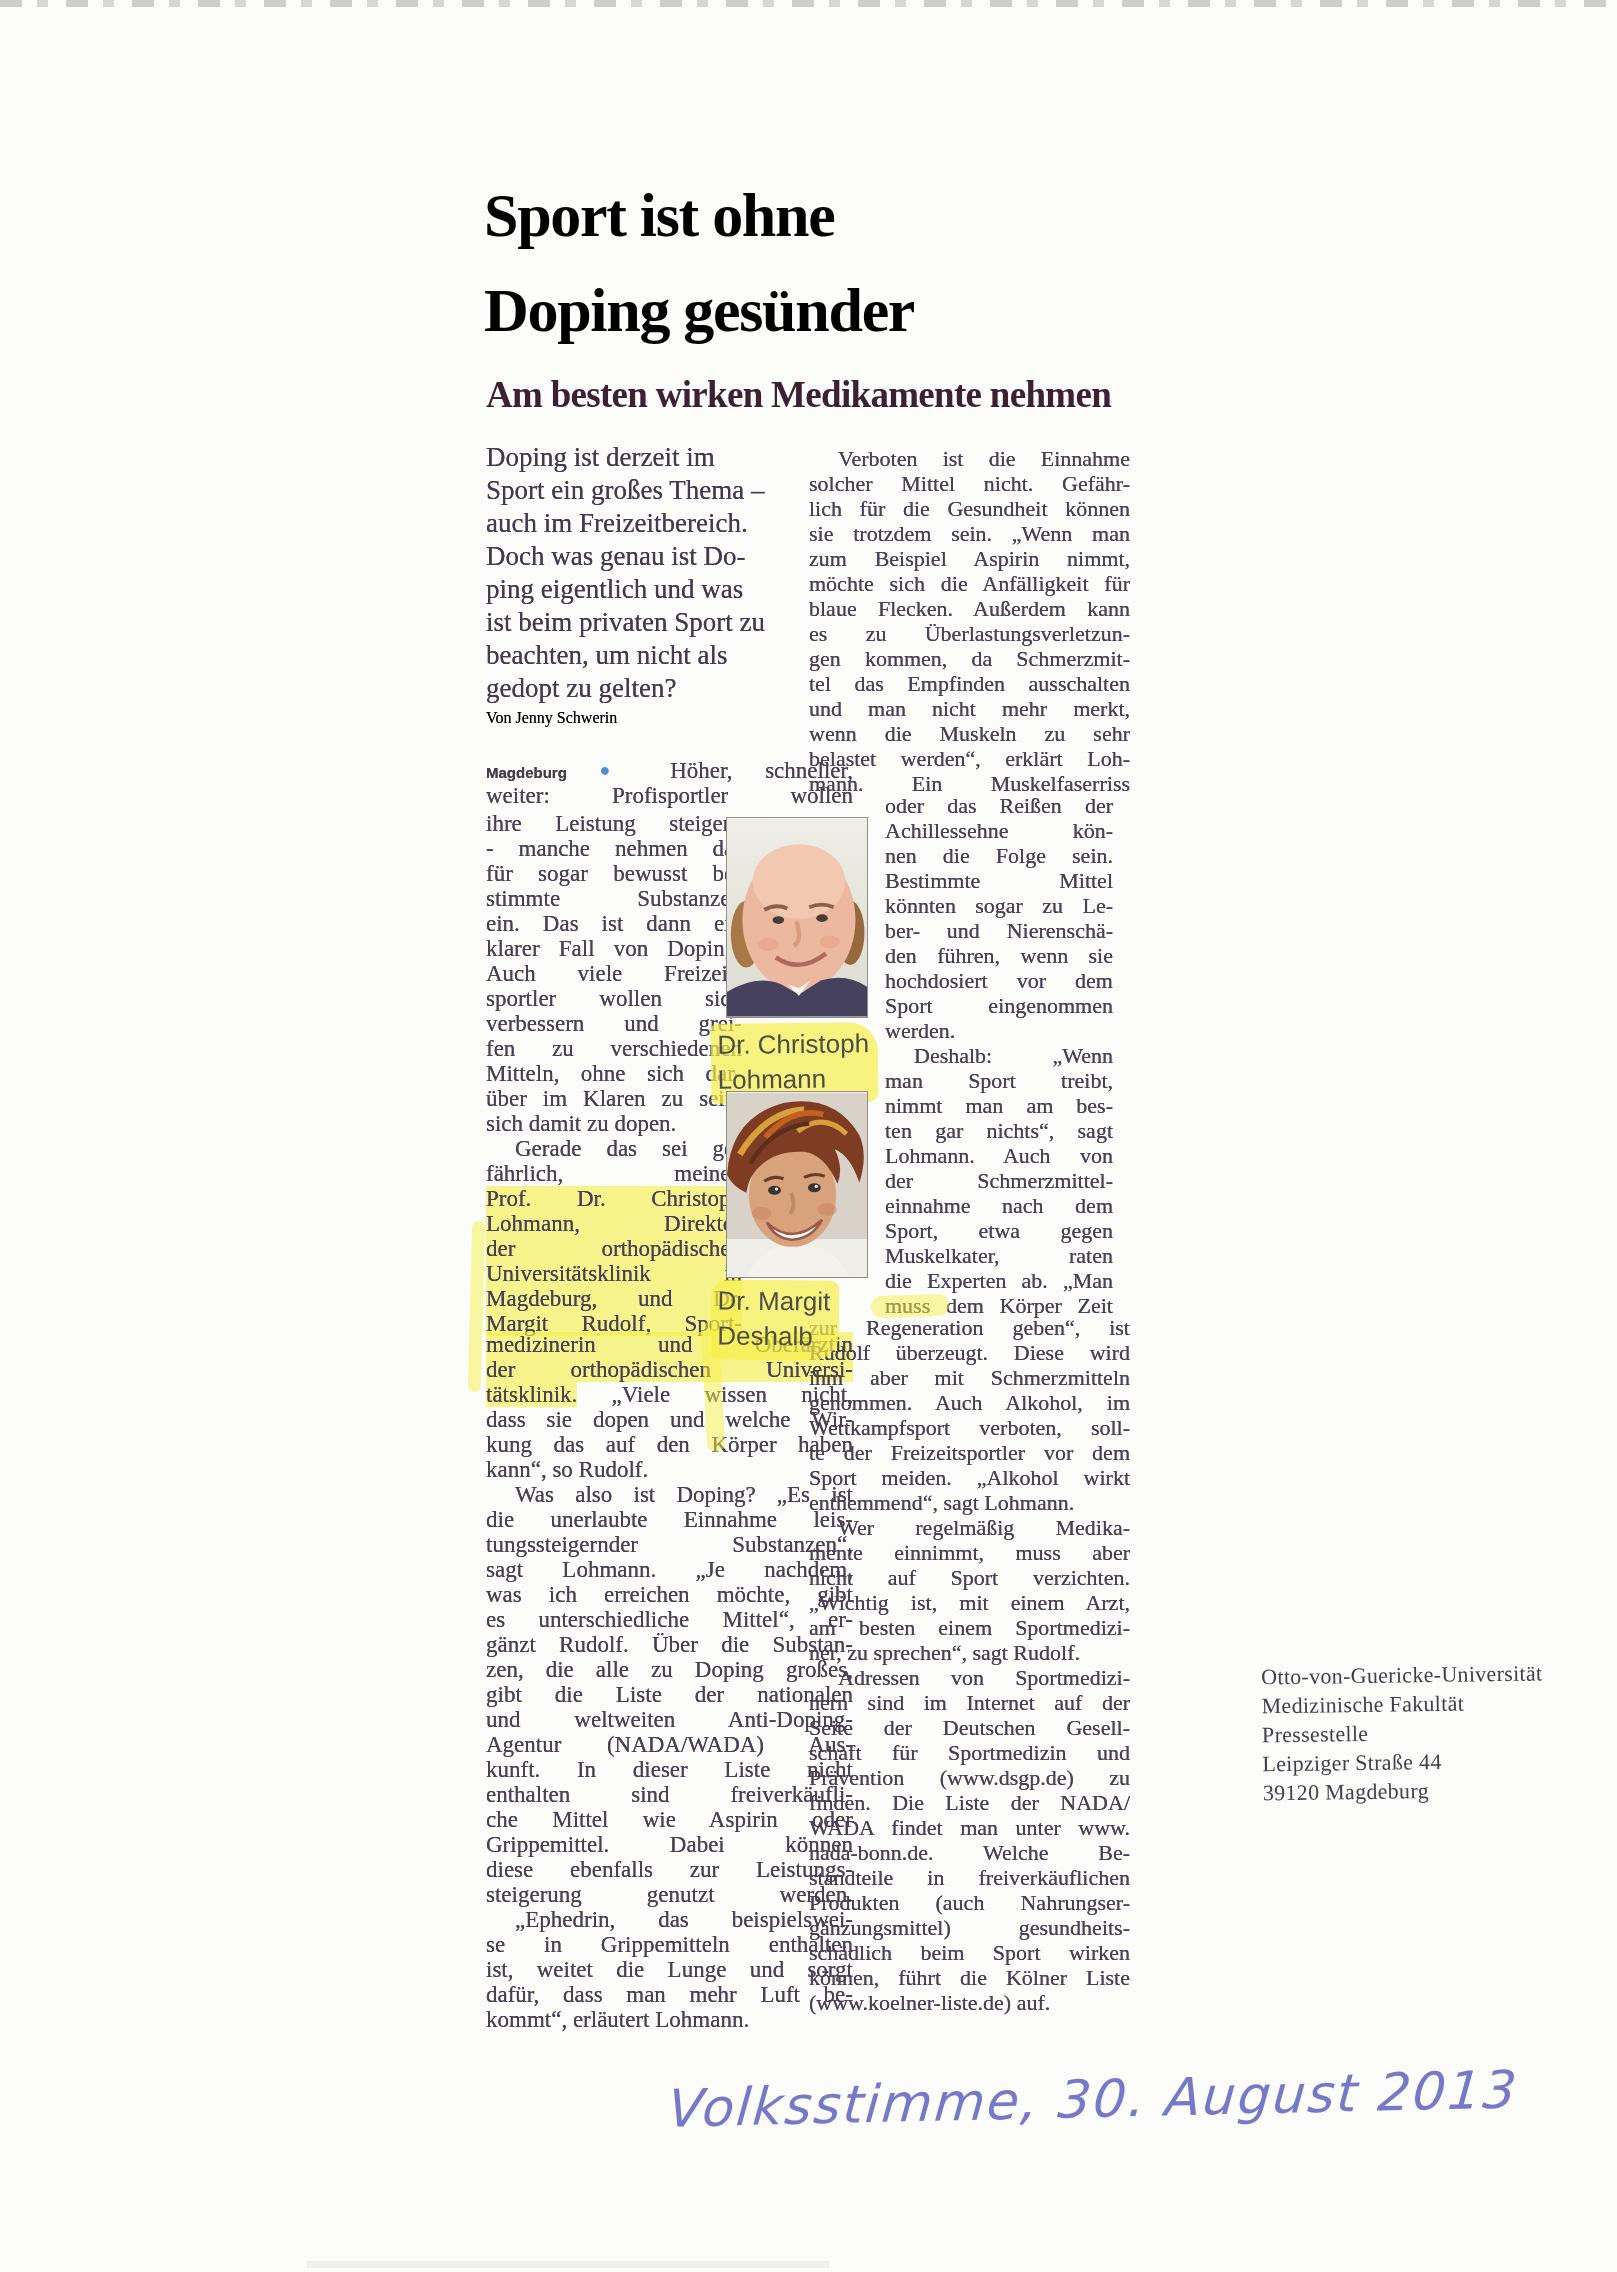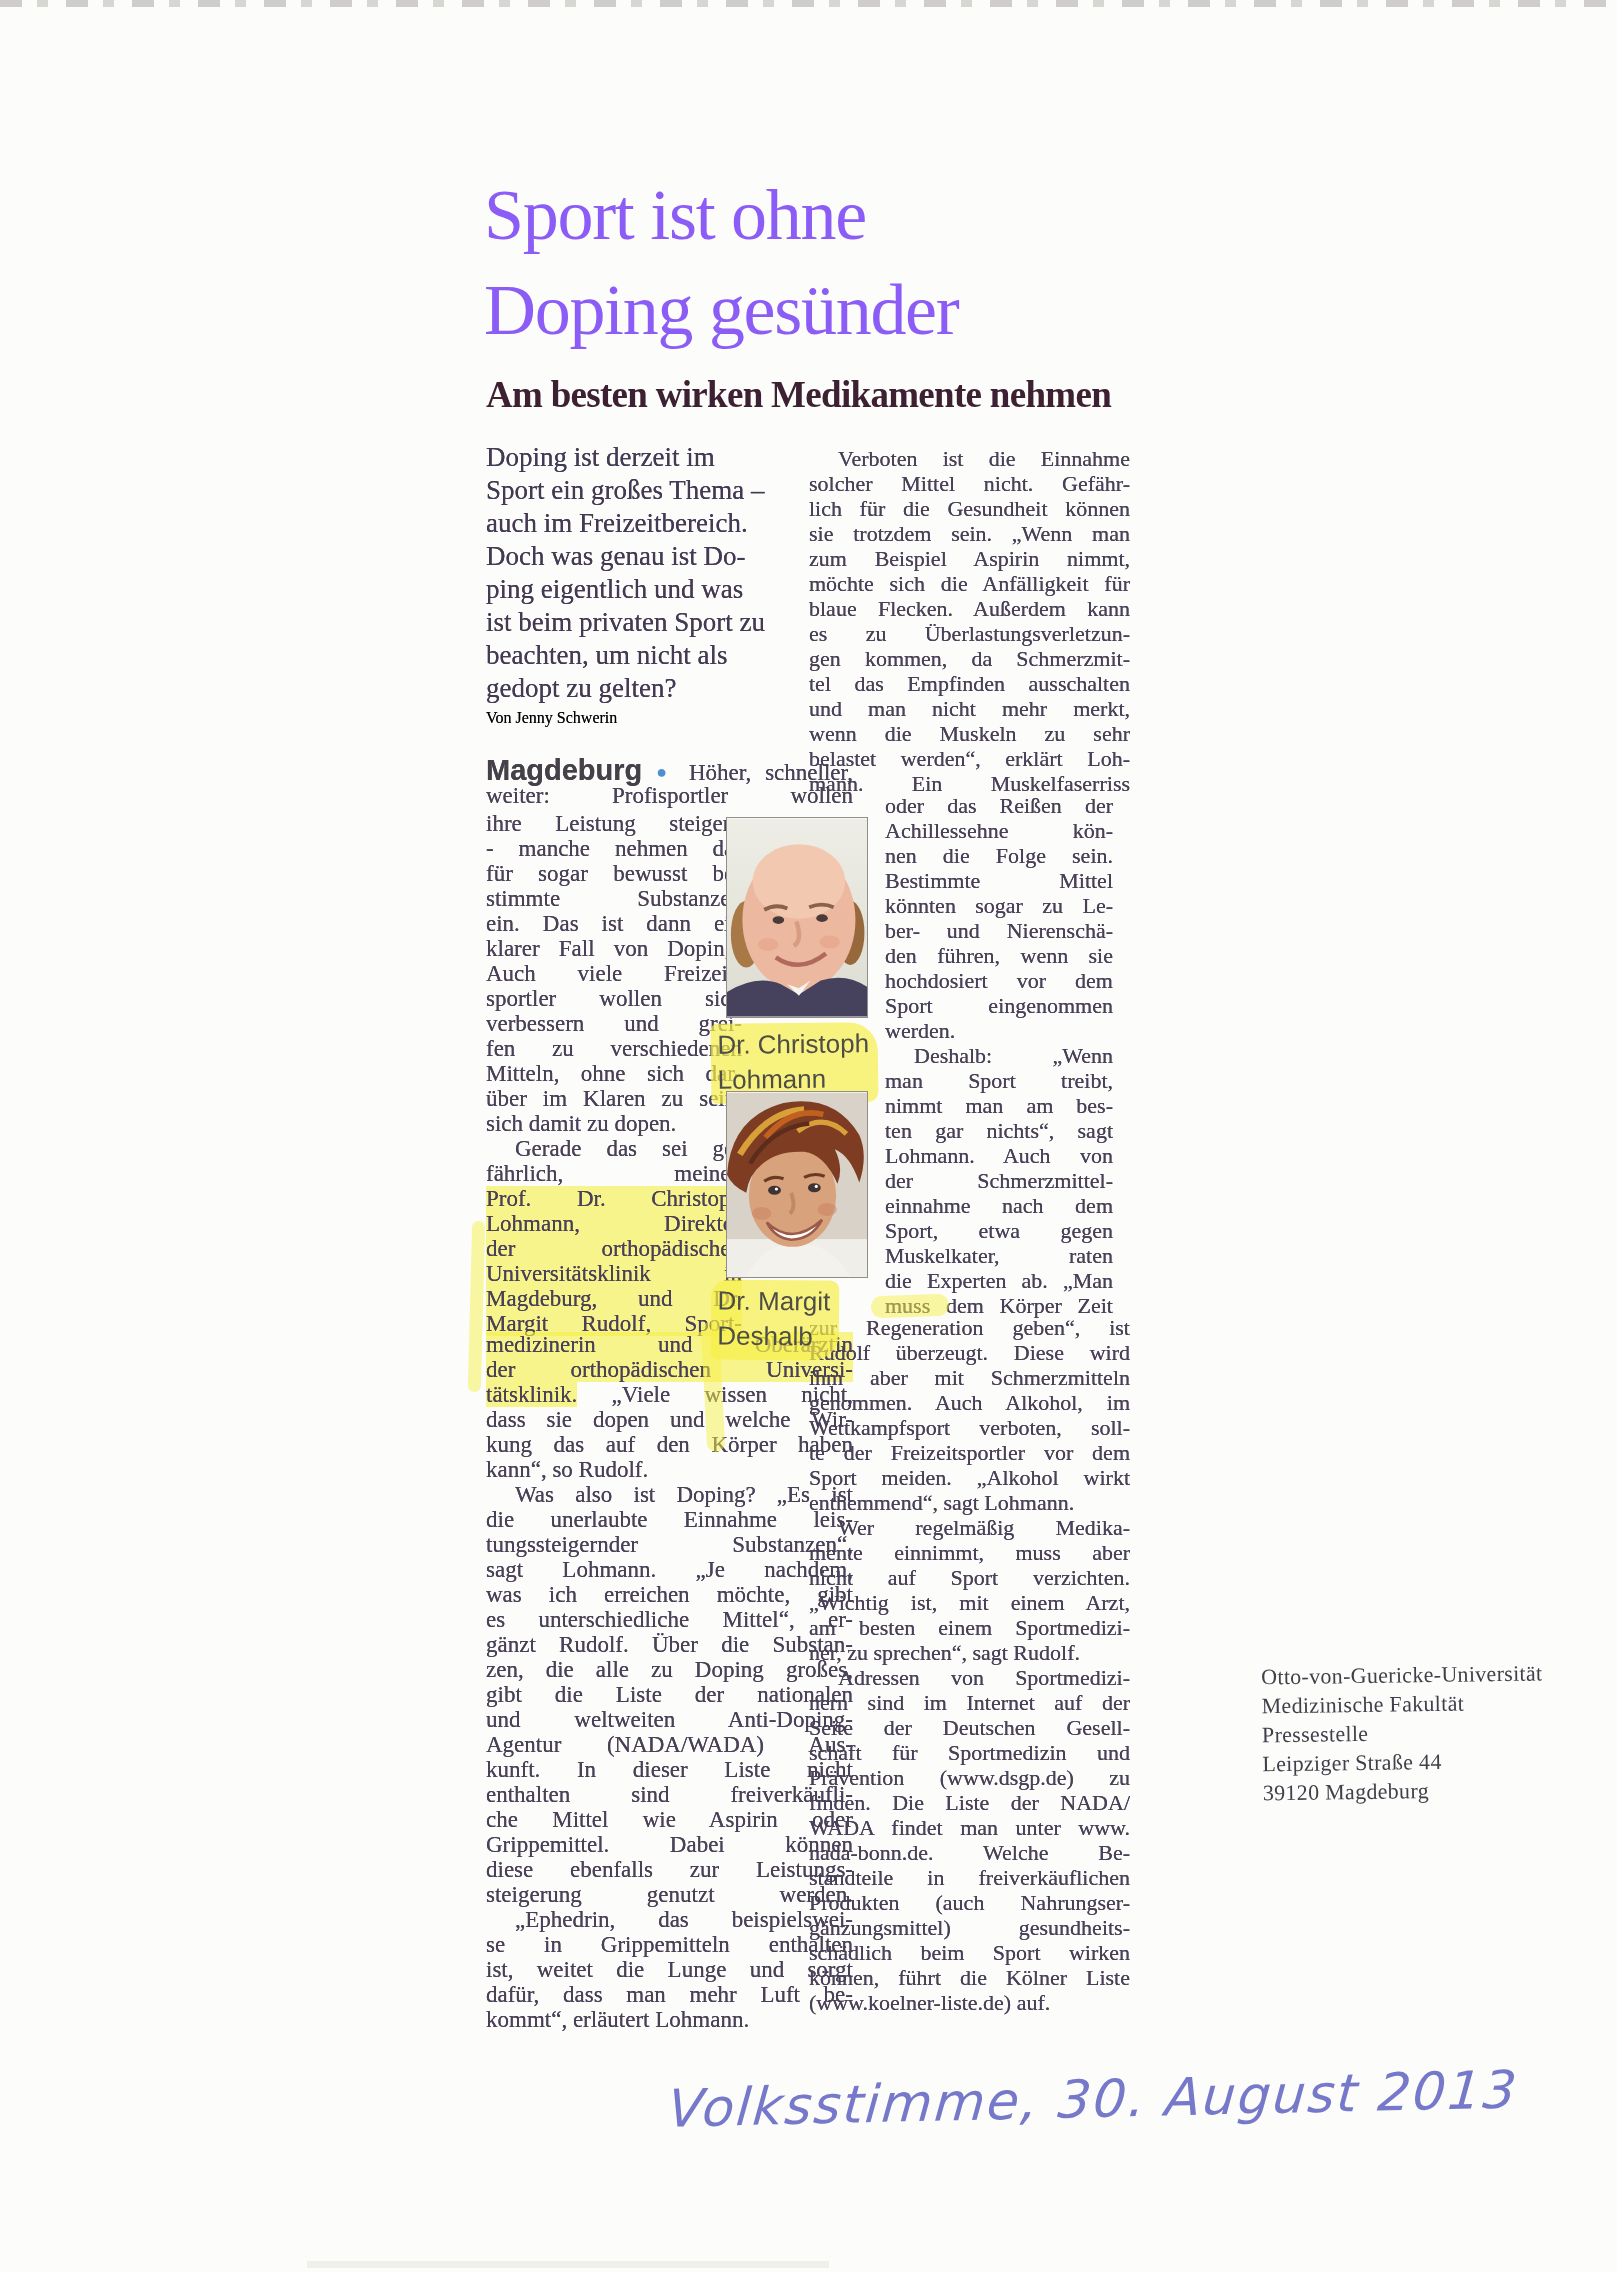--- a/index.html
+++ b/index.html
@@ -12,31 +12,31 @@
   .abs{position:absolute}
 
   
   #scan-top{
     left:0;top:0;width:1618px;height:7.2px;opacity:.5;
     background:repeating-linear-gradient(90deg,#a19f9c 0 22px,transparent 22px 37px,#b3b0ab 37px 48px,transparent 48px 66px);
   }
   #scan-bottom{left:307px;top:2261px;width:522px;height:7.2px;background:#e4e3df;opacity:.55}
 
   
-  #headline{left:484px;top:168px;color:#8b5cf6;font-weight:400;font-size:72px;line-height:95px;letter-spacing:-1.3px;white-space:nowrap}
+  #headline{left:484px;top:168px;color:#000000;font-weight:700;font-size:62px;line-height:95px;letter-spacing:-1.3px;white-space:nowrap}
   #subheadline{left:486px;top:373px;color:#3d2132;font-weight:700;font-size:37px;letter-spacing:-0.7px;white-space:nowrap}
 
   
   #lead{left:486px;top:441px;width:339px}
   #lead .lead-line{font-size:27px;line-height:33px;color:#443a54;white-space:nowrap;text-shadow:0 0 0.5px #443a54}
 
   
   #byline{left:486px;top:705px;font-size:16px;line-height:25px;color:#000000;text-shadow:0 0 0.3px #4a4158;white-space:nowrap}
   #dateline{left:486px;top:758px;width:367px;font-size:23px;line-height:25px;text-align:justify;text-align-last:justify;text-shadow:0 0 0.4px #4a4158}
-  #dateline .loc{font-family:"Liberation Sans",sans-serif;font-weight:700;font-size:29px;color:#464048}
+  #dateline .loc{font-family:"Liberation Sans",sans-serif;font-weight:700;font-size:15px;color:#464048}
   #dateline .dot{color:#4d8fd1;font-size:18px;vertical-align:2px;text-shadow:none}
 
   
   .bodycol .tline{
     font-size:23px;height:25px;line-height:25px;
     text-align:justify;text-align-last:justify;
     text-shadow:0 0 0.5px #4a4158;overflow:hidden;
   }
   .bodycol.small .tline{font-size:22px}
   .tline.pend{text-align-last:left}

